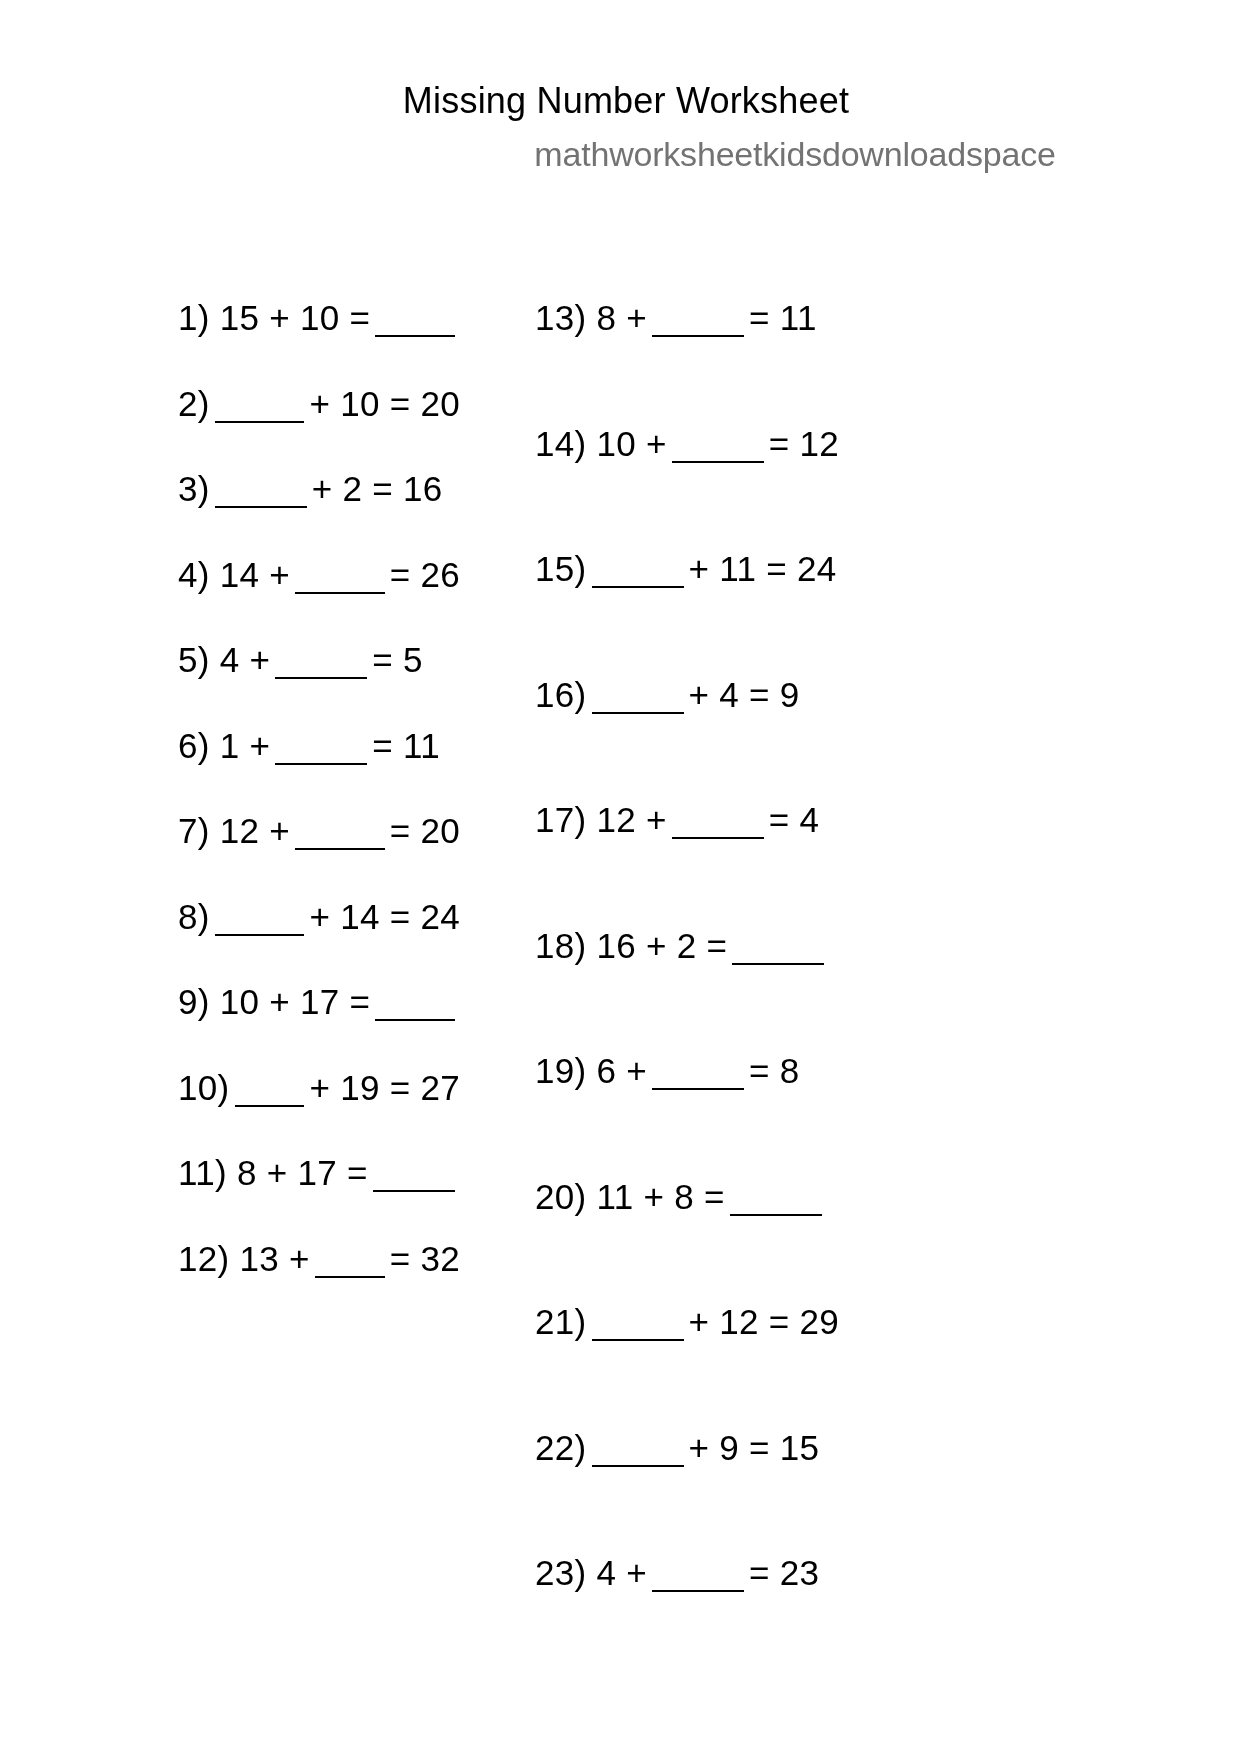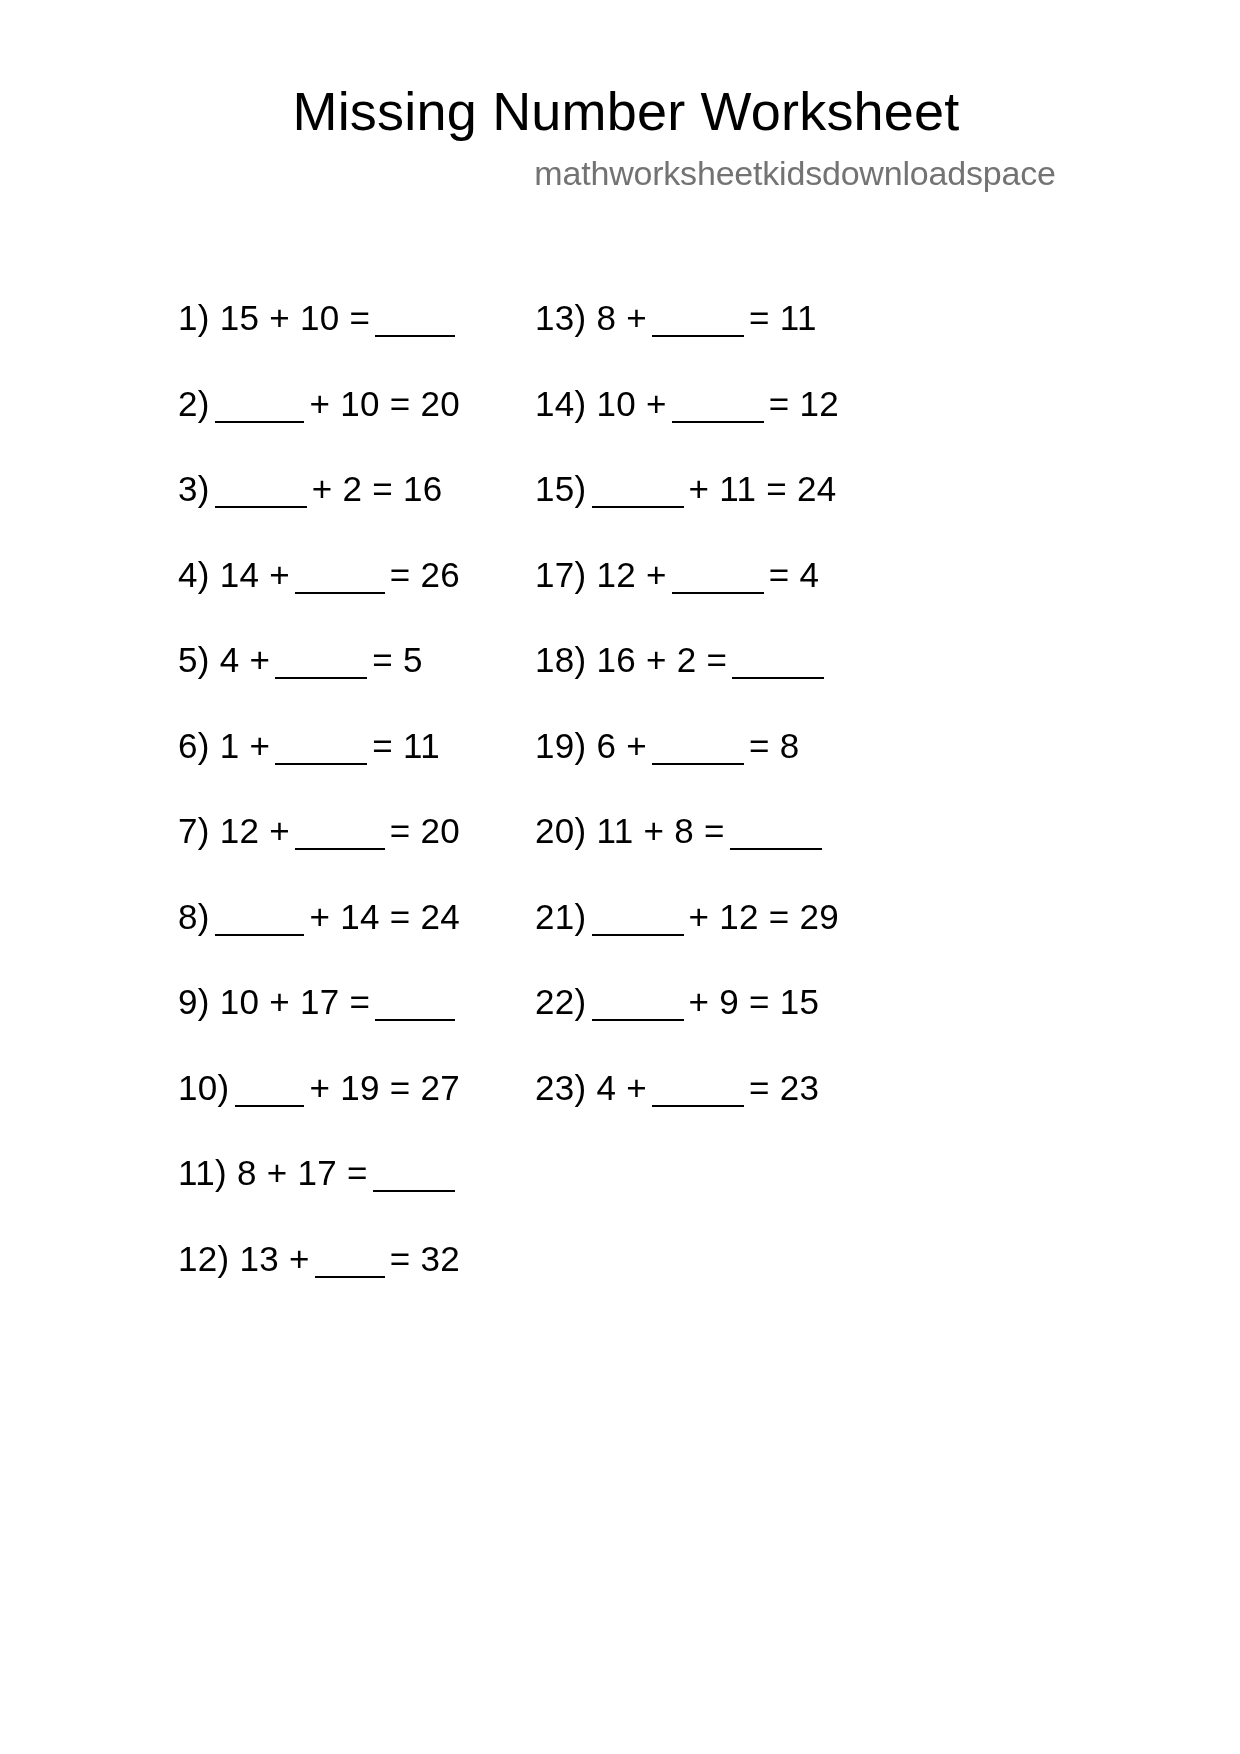--- a/index.html
+++ b/index.html
@@ -22,21 +22,21 @@
     position: relative;
     box-sizing: border-box;
   }
 
   
   .header {
     padding-top: 82px;
     text-align: center;
   }
   .worksheet-title {
-    font-size: 54px;
+    font-size: 36px;
     font-weight: normal;
     letter-spacing: 0.2px;
     color: #000000;
     line-height: 1.08;
     margin: 0;
     padding-left: 12px;
   }
   .worksheet-subtitle {
     font-size: 34px;
     font-weight: normal;
@@ -64,20 +64,21 @@
   }
   .column-left {
     width: 460px;
     padding-left: 178px;
     box-sizing: border-box;
   }
   .column-right {
     width: 560px;
     padding-left: 75px;
     box-sizing: border-box;
+    gap: 40px;
   }
 
   .problem-row {
     height: 85.5px;
     display: flex;
     align-items: baseline;
     font-size: 35px;
     white-space: nowrap;
     line-height: 1;
     text-align: center;
@@ -176,20 +177,25 @@
           <span class="problem-text">14) 10 + </span>
           <span class="blank"></span>
           <span class="problem-text"> = 12</span>
         </div>
         <div class="problem-row">
           <span class="problem-text">15) </span>
           <span class="blank"></span>
           <span class="problem-text"> + 11 = 24</span>
         </div>
         <div class="problem-row">
+          <span class="problem-text">16) </span>
+          <span class="blank"></span>
+          <span class="problem-text"> + 4 = 9</span>
+        </div>
+        <div class="problem-row">
           <span class="problem-text">17) 12 + </span>
           <span class="blank"></span>
           <span class="problem-text"> = 4</span>
         </div>
         <div class="problem-row">
           <span class="problem-text">18) 16 + 2 = </span>
           <span class="blank"></span>
         </div>
         <div class="problem-row">
           <span class="problem-text">19) 6 + </span>

